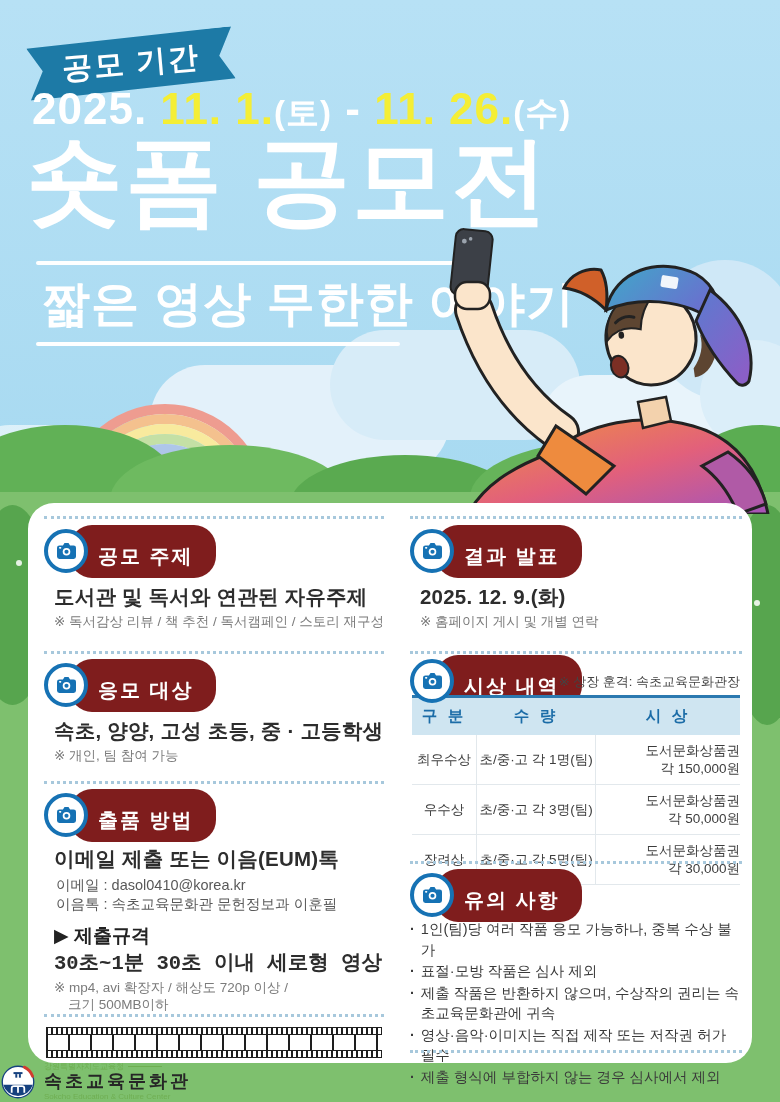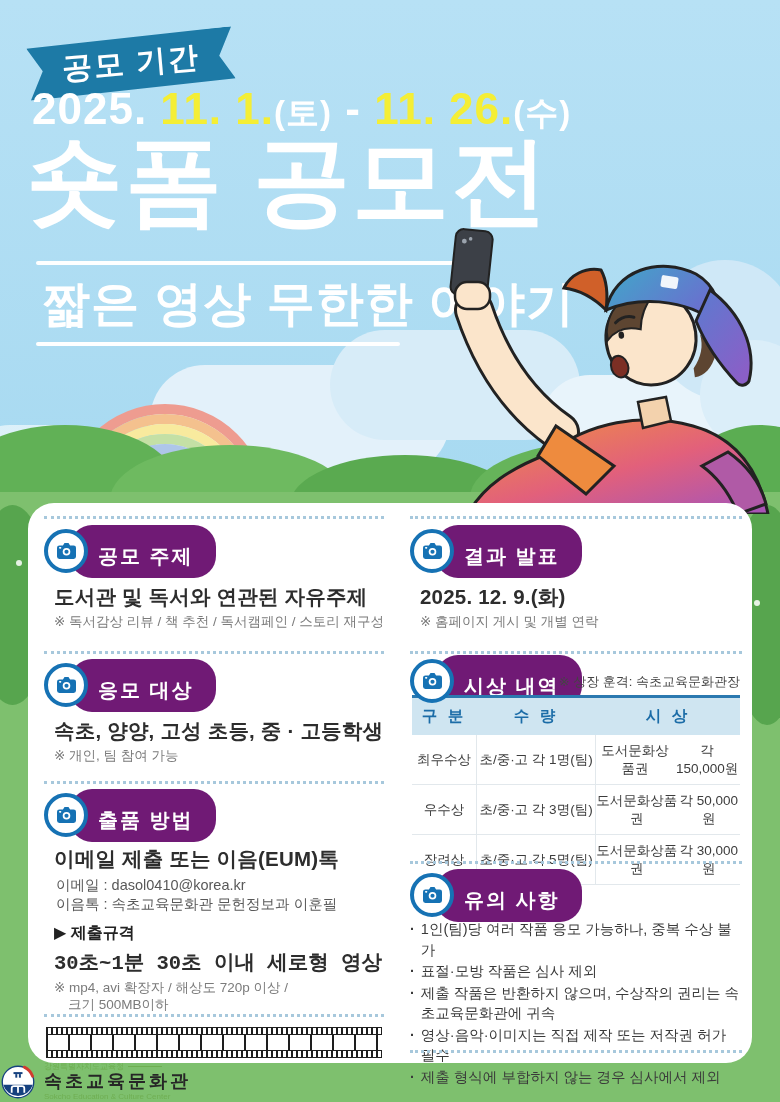--- a/index.html
+++ b/index.html
@@ -37,41 +37,41 @@
   .col-right{left:382px;width:332px;}
   .dots{position:absolute;left:0;width:100%;border-top:3px dotted #a7c8dc;height:0;}
   .blk{position:absolute;left:0;width:100%;}
   
   .badge{display:flex;align-items:center;height:44px;}
   .badge .circ{
     width:36px;height:36px;border-radius:50%;background:#fff;border:4px solid #1672b4;
     display:flex;align-items:center;justify-content:center;z-index:2;flex:0 0 auto;
   }
   .badge .pill{
-    margin-left:-18px;background:#701a75;color:#fff;font-weight:800;font-size:20px;
+    margin-left:-18px;background:#7f1d1d;color:#fff;font-weight:800;font-size:20px;
     letter-spacing:2px;padding:18px 22px 8px 28px;border-radius:22px;white-space:nowrap;
   }
   .sec-main{font-size:20.5px;font-weight:800;color:#2d2d2d;letter-spacing:.2px;padding-left:10px;}
   .sec-note{font-size:13.5px;color:#7b7b7b;padding-left:10px;}
   .sub-line{font-size:14.5px;color:#585858;padding-left:12px;}
-  .spec-title{font-size:16px;font-weight:800;color:#222;padding-left:10px;}
+  .spec-title{font-size:19px;font-weight:800;color:#222;padding-left:10px;}
   .spec-main{font-size:20.5px;font-weight:800;color:#2d2d2d;padding-left:10px;font-family:Liberation Mono, monospace;}
   .spec-note{font-size:13.5px;color:#7b7b7b;padding-left:10px;}
   .spec-note2{padding-left:24px;}
   
   .awards-note{position:absolute;right:2px;top:170px;font-size:13px;color:#444;}
   .awd-table{position:absolute;left:2px;top:192px;width:328px;border-top:3px solid #2b79b0;}
   .awd-row{display:grid;grid-template-columns:64px 120px 144px;}
   .awd-head{background:#cfe5f1;}
   .awd-head .cell{color:#1b6ca7;font-weight:800;font-size:15.5px;letter-spacing:3px;padding:8px 0;}
   .cell{display:flex;align-items:center;justify-content:center;text-align:center;}
   .awd-body .awd-row{border-bottom:1px solid #e2e8ec;}
   .awd-body .cell{font-size:13.5px;color:#3c3c3c;padding:7px 0;line-height:1.3;}
   .awd-body .cell:nth-child(2){border-left:1px solid #e2e8ec;border-right:1px solid #e2e8ec;}
-  .prize{display:flex;flex-direction:row;align-items:flex-end;}
+  .prize{display:flex;flex-direction:column;align-items:flex-end;}
   
   .note-list{position:absolute;left:0;top:416px;width:100%;}
   .note-item{display:flex;gap:6px;font-size:14.5px;color:#3a3a3a;line-height:1.42;margin-bottom:1px;}
   .note-item .b{flex:0 0 auto;font-weight:800;}
   .note-item .b::before{content:"\00B7";}
   
   .filmstrip{position:absolute;left:2px;top:516px;width:336px;}
   .fs-holes{height:6px;background:repeating-linear-gradient(90deg,#1e1e1e 0 2px,#fff 2px 5px);border-top:1px solid #1e1e1e;border-bottom:1px solid #1e1e1e;}
   .fs-frames{height:15px;background:repeating-linear-gradient(90deg,#1e1e1e 0 2px,#fff 2px 22px);}
   

